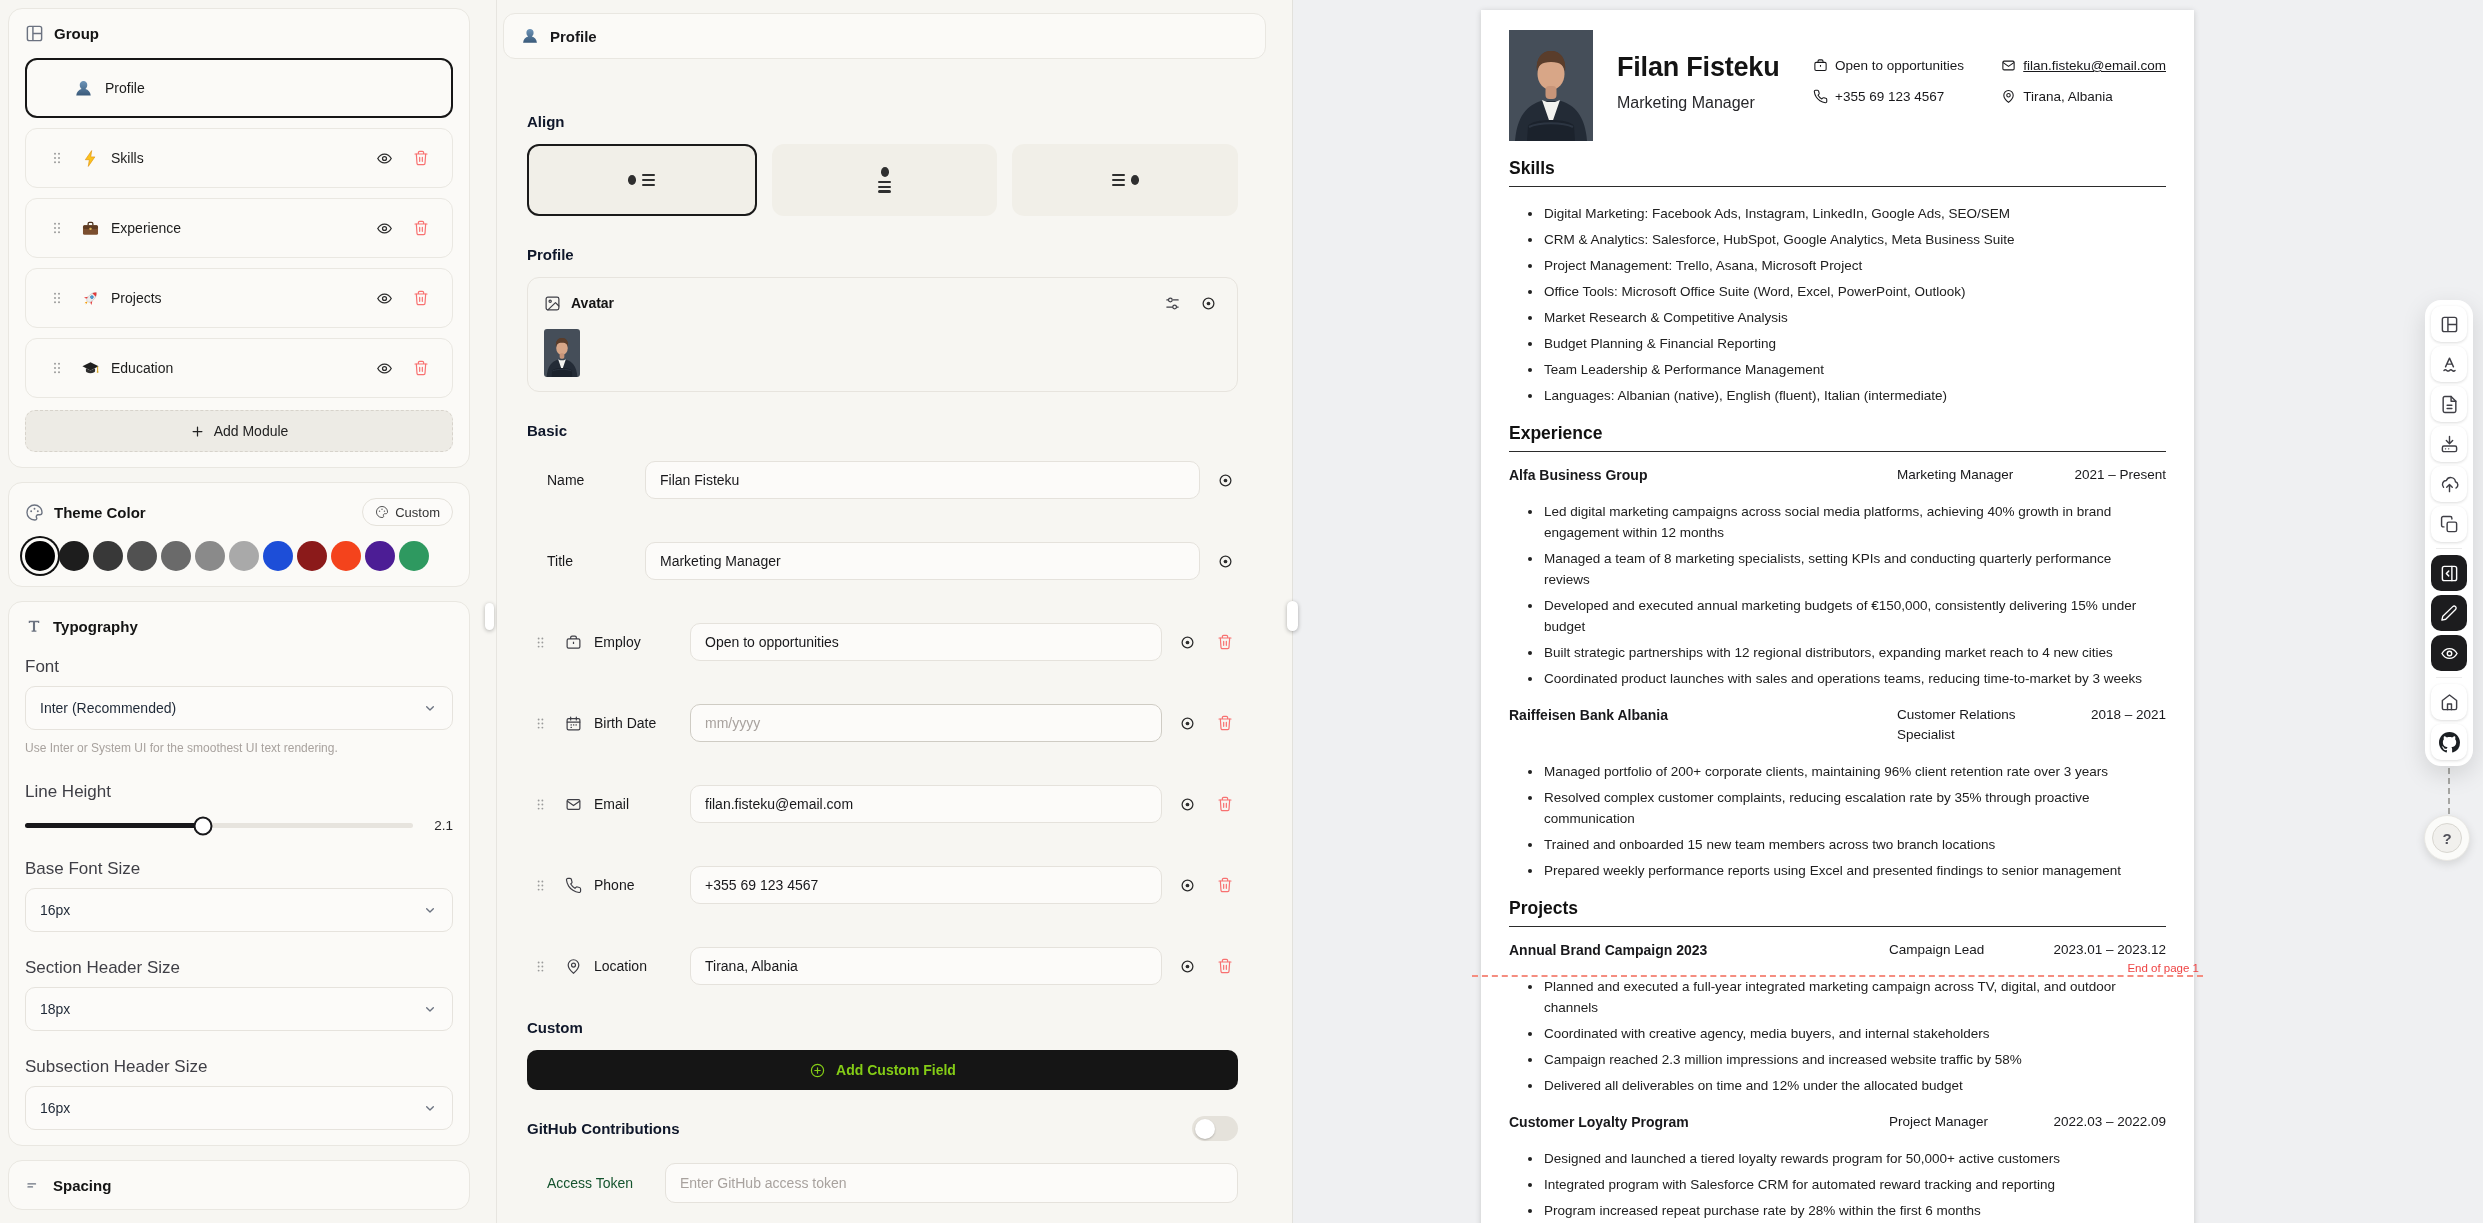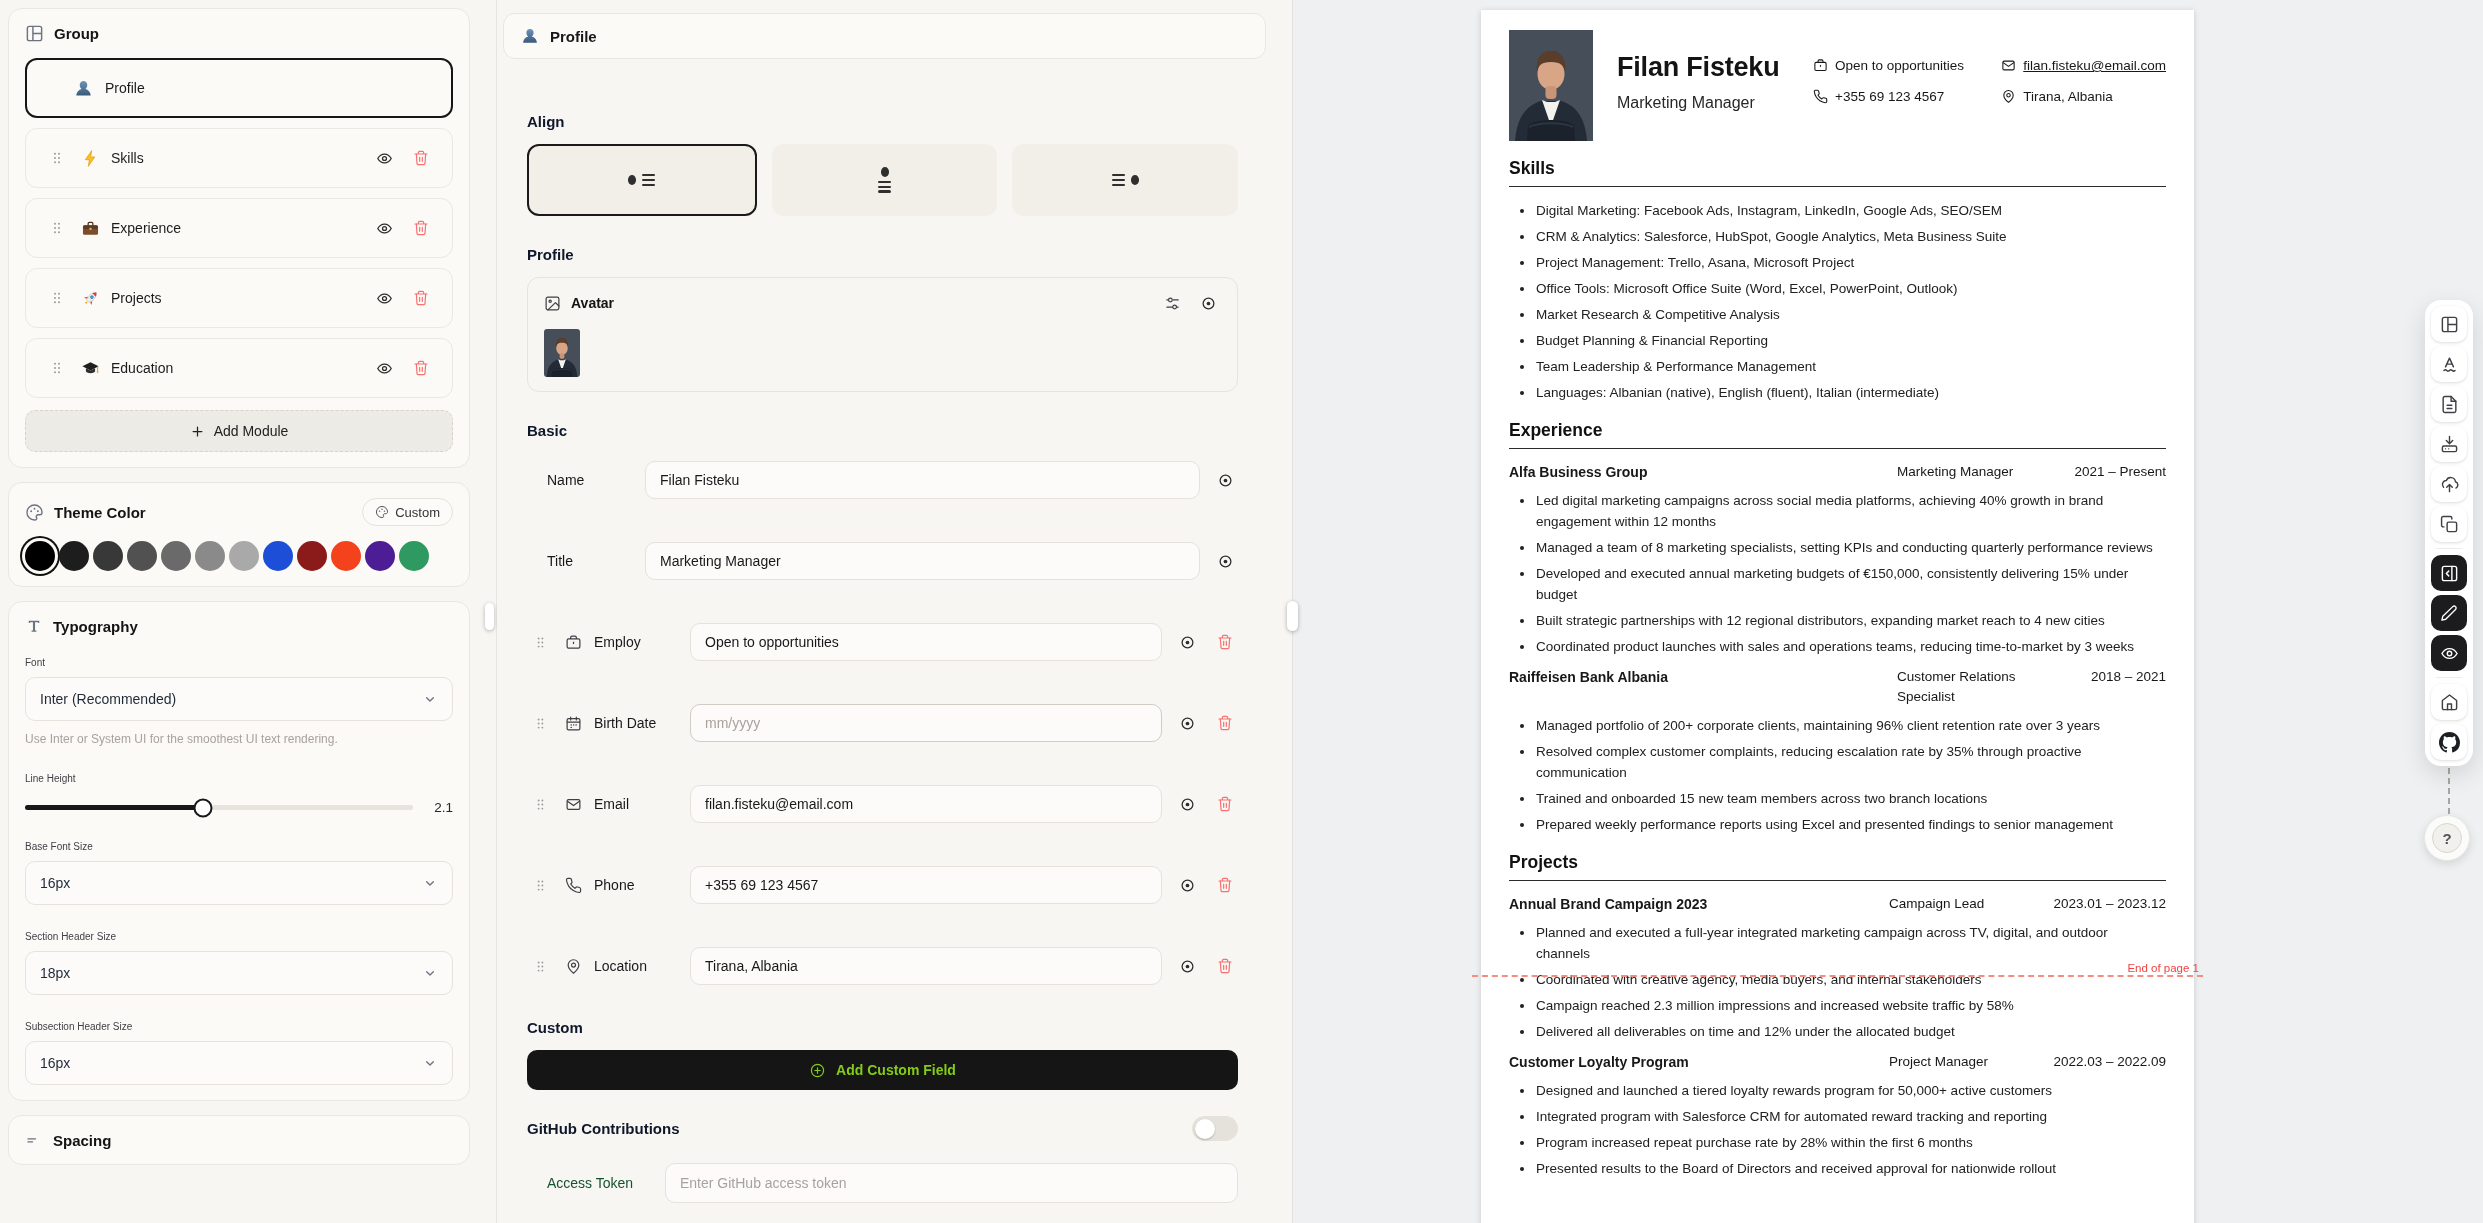--- a/index.html
+++ b/index.html
@@ -21,21 +21,21 @@
   .eye-c{color:#2d2d2d}.trash-c{color:#f87171}.grip-c{color:#9b9b9b}
   .add-module{width:100%;height:42px;margin-top:12px;border:1.5px dashed #d7d3cb;border-radius:10px;
               background:#edebe5;font-size:14px;font-weight:500;color:#222;
               display:flex;align-items:center;justify-content:center;gap:9px}
   .theme-head{display:flex;align-items:center;gap:10px}
   .custom-pill{margin-left:auto;display:flex;align-items:center;gap:6px;height:28px;padding:0 12px;
                border:1px solid #e5e2db;border-radius:999px;background:#fcfbf9;font-size:13px;font-weight:500;color:#333}
   .swatches{display:flex;gap:4px;margin-top:15px}
   .sw{width:30px;height:30px;border-radius:50%;border:none;padding:0;flex:none}
   .sw.selected{box-shadow:0 0 0 3px #fbfaf7,0 0 0 5px #111}
-  .t-label{font-size:10px;color:#3f3f46;margin:26px 0 9px;font-weight:500}
+  .t-label{font-size:17px;color:#3f3f46;margin:26px 0 9px;font-weight:500}
   .t-label.first{margin-top:22px}
   .select{height:44px;border:1px solid #e6e3dd;border-radius:10px;background:#fcfbf9;display:flex;
           align-items:center;padding:0 14px;font-size:14px;color:#1f2937;width:100%;box-sizing:border-box;text-align:left}
   .select .chev{margin-left:auto;color:#6b7280}
   .hint{font-size:12px;color:#a8a29e;margin-top:10px;line-height:1.35}
   .slider-row{display:flex;align-items:center;gap:14px;margin-top:16px;margin-bottom:4px}
   .track{flex:1;height:4.5px;border-radius:3px;background:#e7e4de;position:relative}
   .fill{position:absolute;left:0;top:0;bottom:0;width:46%;background:#18181b;border-radius:3px}
   .knob{position:absolute;left:46%;top:50%;transform:translate(-50%,-50%);width:19px;height:19px;border-radius:50%;
         background:#fff;border:2.5px solid #18181b;box-sizing:border-box}
@@ -93,21 +93,21 @@
   .r-photo{width:84px;height:111px;flex:none}
   .r-id{margin-left:24px;padding-top:22px;width:196px;flex:none}
   .r-name{font-size:27px;font-weight:700;color:#141414;letter-spacing:-.2px}
   .r-title{font-size:16px;color:#27272a;margin-top:11px}
   .r-contact{flex:1;padding-top:28px;display:grid;grid-template-columns:max-content max-content;
              justify-content:space-between;row-gap:16px;column-gap:10px;align-content:start}
   .c-item{display:flex;align-items:center;gap:7px;font-size:13.5px;color:#18181b;white-space:nowrap}
   .c-item .link{text-decoration:underline}
   .r-sec-title{font-size:17.5px;font-weight:700;color:#111;margin-top:17px}
   .r-rule{border:none;border-top:1.6px solid #2b2b2b;margin:7px 0 13px}
-  ul.r-list{margin:8px;padding-left:18px}
+  ul.r-list{margin:16px;padding-left:18px}
   .r-list li{font-size:13.5px;line-height:21px;color:#212121;margin-bottom:5px;padding-left:1px}
   .r-entry-head{display:flex;align-items:flex-start;font-size:13.5px;line-height:20px;margin:10px 0 8px;color:#18181b}
   .r-company{width:388px;font-weight:700;font-size:14px;box-sizing:border-box}
   .r-role{width:168px}
   .r-period{flex:1;text-align:right;white-space:nowrap}
   .page-break{position:absolute;left:-9px;right:-9px;top:952px;pointer-events:none}
   .page-break .pb-label{text-align:right;font-size:11.5px;color:#ef4444;padding-right:4px;margin-bottom:1px}
   .page-break .pb-line{border-top:2px dashed #f58d80}
   
   .side-toolbar{position:absolute;top:300px;right:10px;width:48px;background:#fff;border-radius:16px;

